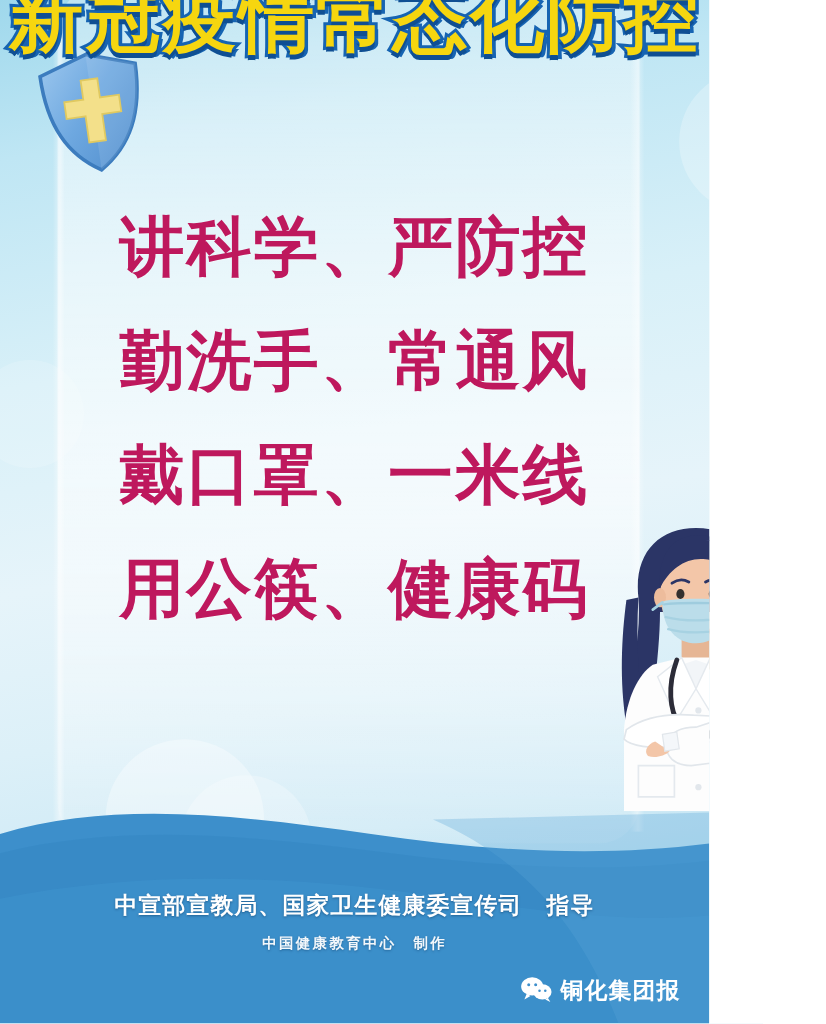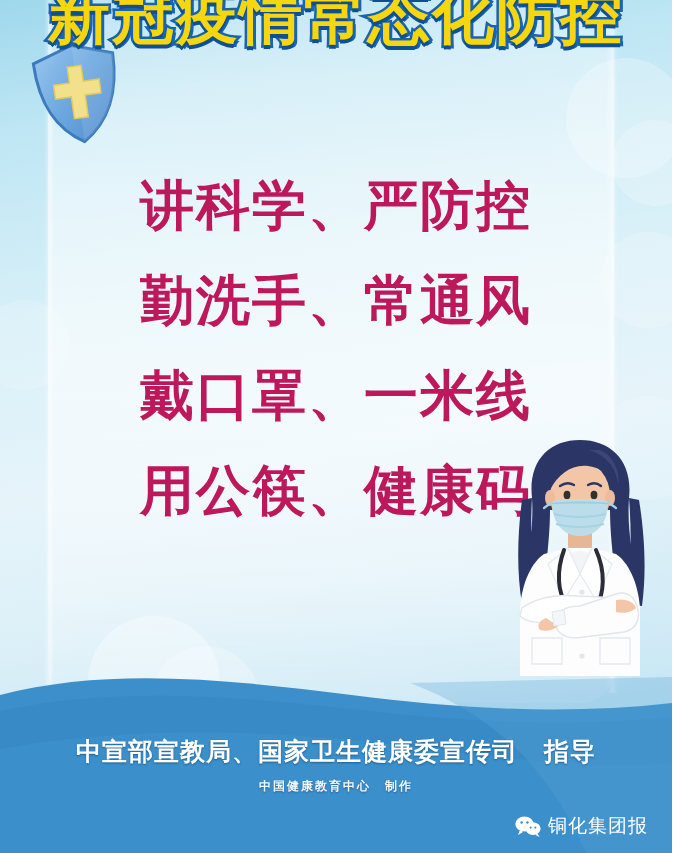--- a/index.html
+++ b/index.html
@@ -1,20 +1,20 @@
 <!DOCTYPE html>
 <html><head>
 <meta charset="utf-8">
 <style>
   html,body{margin:0;padding:0;background:#ffffff;}
   body{font-family:"Liberation Sans","DejaVu Sans",sans-serif;}
 
   #poster{
     position:relative;
-    width:672px;height:853px;
+    width:591px;height:853px;
     overflow:hidden;
     background:#bfe4f2;
   }
 
   
   .bg-base{
     position:absolute;inset:0;
     background:linear-gradient(170deg,#9fd8ec 0%,#bfe6f4 14%,#d8f0f8 34%,#e6f4fa 52%,#dcf0f8 66%,#cfeaf6 78%,#bde2f2 88%,#a9d8ee 100%);
   }
   
@@ -85,36 +85,36 @@
   }
 
   
   .doctor{position:absolute;left:492px;top:432px;width:176px;height:244px;z-index:5;}
   .doctor svg{display:block;width:100%;height:100%;}
 
   
   .footer{position:absolute;left:0;right:0;bottom:58px;text-align:center;z-index:7;}
   .footer-l1{
     font-family:"DejaVu Sans","Liberation Sans",sans-serif;
-    font-weight:bold;font-size:25px;color:#ffffff;letter-spacing:1px;
+    font-weight:bold;font-size:19px;color:#ffffff;letter-spacing:1px;
     text-shadow:0 1px 2px rgba(0,40,80,.45);
     white-space:nowrap;
   }
   .footer-l2{
     margin-top:10px;
     font-family:"DejaVu Serif","Liberation Serif",serif;
     font-weight:bold;font-size:12px;color:#f2f7fb;letter-spacing:2px;
     text-shadow:0 1px 2px rgba(0,40,80,.4);
     white-space:nowrap;
   }
 
   
   .watermark{
     position:absolute;right:24px;bottom:14px;
-    display:flex;align-items:center;gap:7px;z-index:8;
+    display:flex;gap:7px;z-index:8;font-weight:bold;
   }
   .wm-icon{width:26px;height:22px;}
   .wm-icon svg{display:block;width:100%;height:100%;}
   .wm-text{
     font-family:"DejaVu Sans","Liberation Sans",sans-serif;
     font-size:19px;color:#ffffff;letter-spacing:1px;white-space:nowrap;
   }
 </style>
 </head>
 <body>

